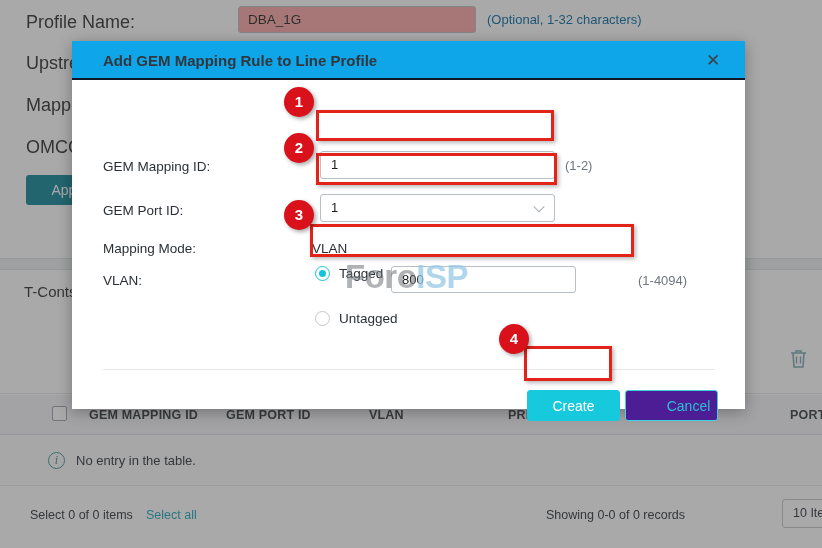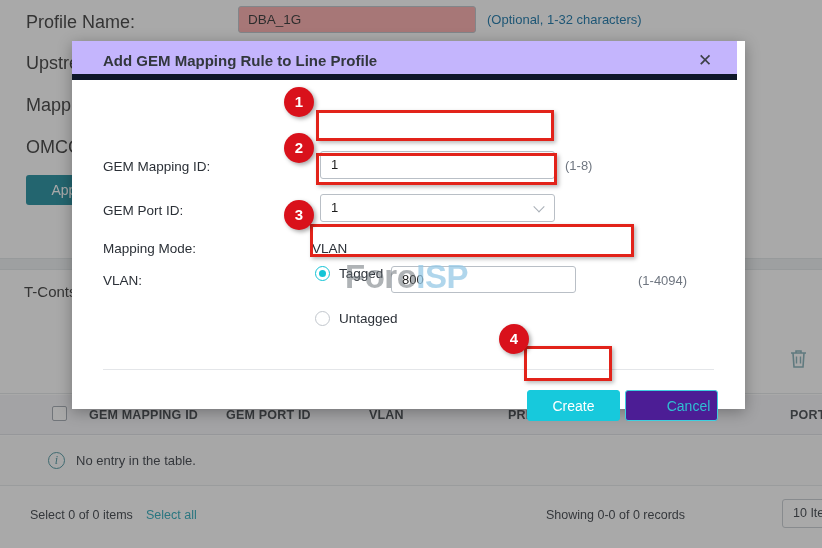--- a/index.html
+++ b/index.html
@@ -225,24 +225,24 @@
   #modal {
     position: absolute;
     left: 72px; top: 41px;
     width: 673px; height: 368px;
     background: #ffffff;
     z-index: 30;
     box-shadow: 0 3px 14px rgba(0,0,0,0.3);
   }
   .modal-header {
     position: absolute;
-    left: 0; right: 8px; top: 0;
+    left: 0; right: 0; top: 0;
     height: 39px;
-    background: #c4b5fd;
-    border-bottom: 6px solid #0f172a;
+    background: #0ea5e9;
+    border-bottom: 2px solid #0f172a;
   }
   .modal-title {
     position: absolute;
     left: 31px; top: 11px;
     font-size: 15px;
     font-weight: bold;
     color: #32373d;
     white-space: nowrap;
   }
   .modal-close {
@@ -472,21 +472,21 @@
 
   <div class="modal-header">
     <div class="modal-title">Add GEM Mapping Rule to Line Profile</div>
     <div class="modal-close">✕</div>
   </div>
 
   <div class="modal-body">
 
     <div class="f-label" style="top:79px;">GEM Mapping ID:</div>
     <div class="txt-input" style="left:248px; top:71px; width:235px; height:28px; line-height:26px;">1</div>
-    <div class="f-hint" style="left:493px; top:78px;">(1-8)</div>
+    <div class="f-hint" style="left:493px; top:78px;">(1-2)</div>
 
     <div class="f-label" style="top:123px;">GEM Port ID:</div>
     <div class="sel-input" style="left:248px; top:114px; width:235px; height:28px; line-height:26px;">
       <span>1</span>
       <span class="chev"></span>
     </div>
 
     <div class="f-label" style="top:161px;">Mapping Mode:</div>
     <div class="f-static" style="left:240px; top:161px;">VLAN</div>
 

